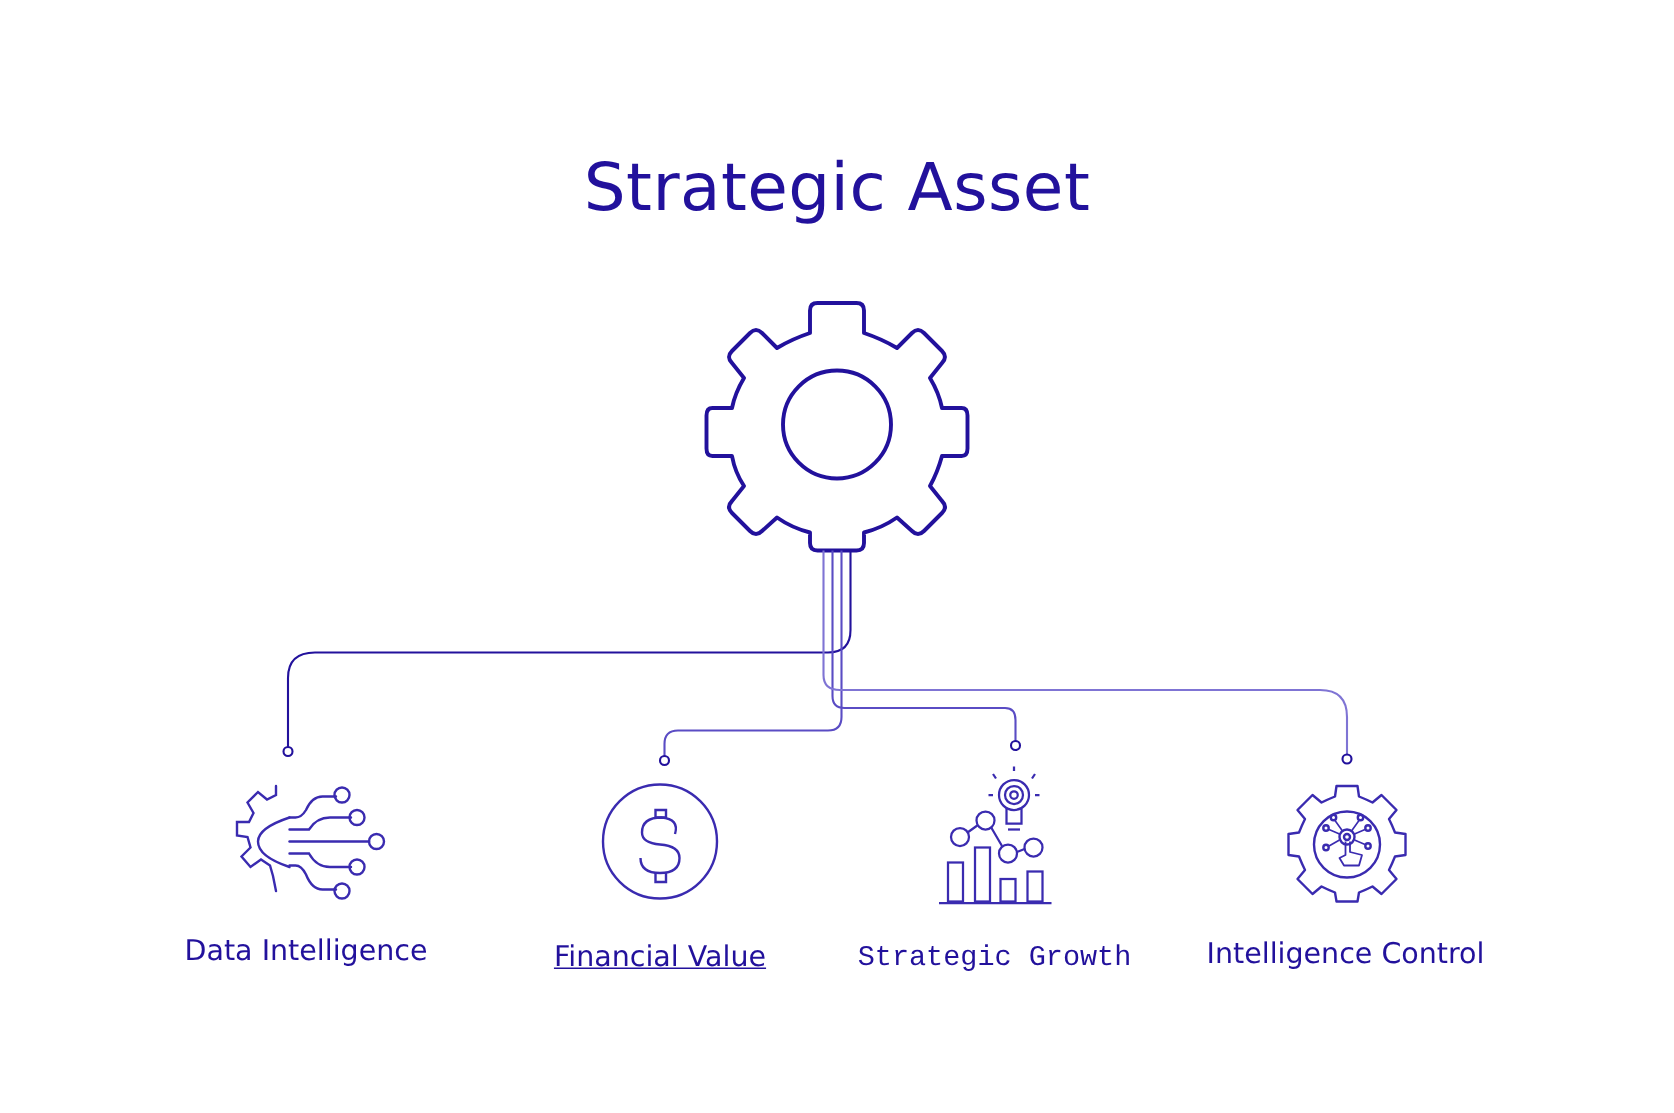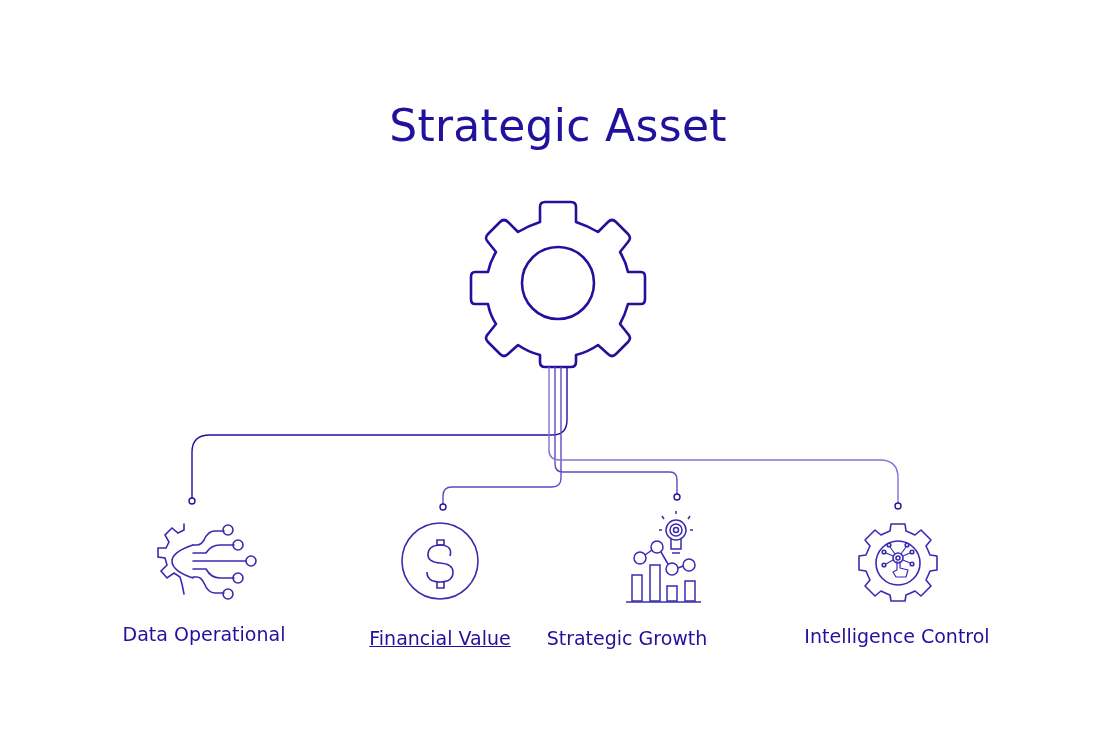--- a/index.html
+++ b/index.html
@@ -109,16 +109,16 @@
     <circle cx="884" cy="552" r="1.8"></circle>
     <circle cx="912" cy="552" r="1.8"></circle>
     <circle cx="889" cy="545" r="1.8"></circle>
     <circle cx="907" cy="545" r="1.8"></circle>
     <circle cx="884" cy="565" r="1.8"></circle>
     <circle cx="912" cy="564" r="1.8"></circle>
     <path d="M897,561 L897,570 L893,572 L896,577 L906,577 L908,570 L900,568 L900,561" stroke-width="1.2"></path>
   </g>
 </svg>
 
-<div class="label" style="left:204px; top:623px;">Data Operational</div>
+<div class="label" style="left:204px; top:623px;">Data Intelligence</div>
 <div class="label" style="left:440px; top:627px;text-decoration:underline;">Financial Value</div>
-<div class="label" style="left:627px; top:627px;">Strategic Growth</div>
+<div class="label" style="left:663px; top:627px;font-family:Liberation Mono, monospace;">Strategic Growth</div>
 <div class="label" style="left:897px; top:625px;">Intelligence Control</div>
 
 </body></html>

